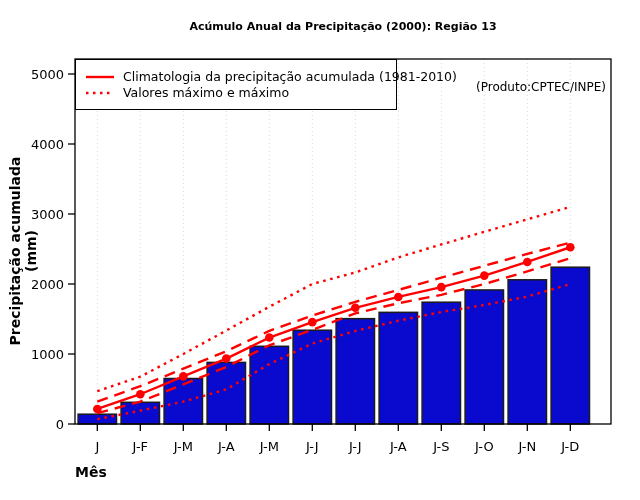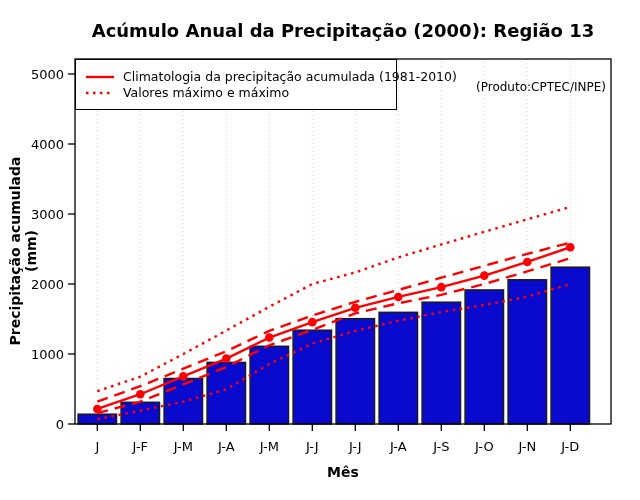--- a/index.html
+++ b/index.html
@@ -2,28 +2,28 @@
 <html><head>
 <meta charset="utf-8">
 <style>
   html,body{margin:0;padding:0;background:#fff;}
   .canvas{
     position:relative;width:640px;height:500px;background:#ffffff;overflow:hidden;
     font-family:"DejaVu Sans","Liberation Sans",sans-serif;color:#000;
   }
   .title{
     position:absolute;left:75px;width:536px;top:20px;text-align:center;
-    font-size:18px;font-weight:bold;letter-spacing:0;
+    font-size:11px;font-weight:bold;letter-spacing:0;
   }
   .ylabel{
     position:absolute;left:-87px;top:235px;width:220px;text-align:center;
     font-size:14px;font-weight:bold;transform:rotate(-90deg);
   }
   .xlabel{
-    position:absolute;left:75px;width:536px;top:464px;text-align:center;
+    position:absolute;left:75px;width:536px;top:464px;
     font-size:14px;font-weight:bold;
   }
   .legend{
     position:absolute;left:75px;top:59px;width:322px;height:51px;
     background:#ffffff;border:1px solid #000;box-sizing:border-box;
     display:flex;flex-direction:column;justify-content:center;gap:1px;
     padding-left:9px;z-index:3;
   }
   .legend-row{display:flex;align-items:center;height:15px;}
   .legend-sample{width:30px;height:10px;margin-right:8px;flex:0 0 30px;}

